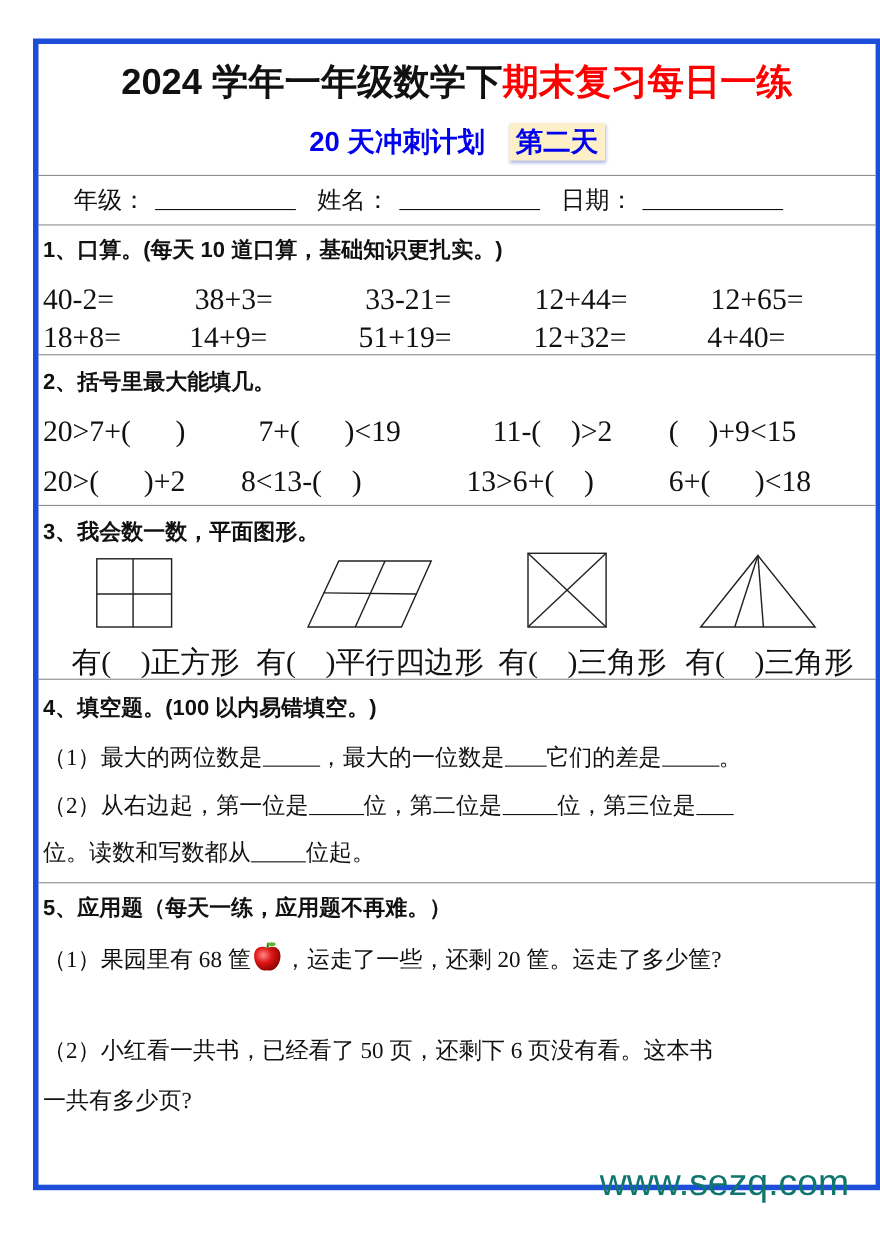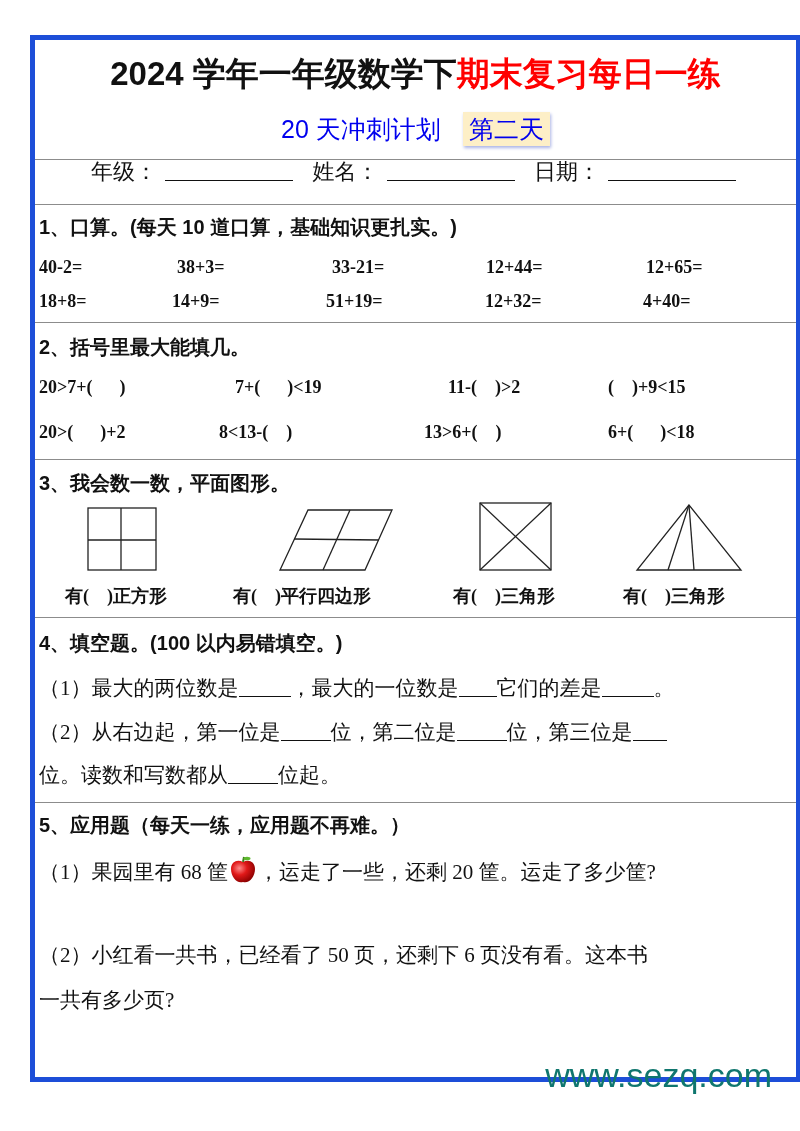--- a/index.html
+++ b/index.html
@@ -6,29 +6,29 @@
   body { width: 800px; height: 1131px; position: relative; overflow: hidden;
          font-family: "Liberation Serif", "DejaVu Serif", serif; color: #111; }
   .sheet { position: absolute; left: 30px; top: 35px; width: 771px; height: 1047px;
            border: 5px solid #1d4ed8; box-sizing: border-box; }
   .sec { position: absolute; left: 0; width: 100%; border-bottom: 1px solid #8c8c8c; box-sizing: border-box; }
   .title { position: absolute; left: 0; width: 100%; top: 12px; text-align: center;
            font-family: "Liberation Sans", "DejaVu Sans", sans-serif; font-weight: bold;
            font-size: 33px; letter-spacing: 0px; white-space: nowrap; }
   .title .red { color: #ff0000; }
   .subtitle { position: absolute; left: 0; width: 100%; top: 72px; text-align: center;
-              font-family: "Liberation Sans", "DejaVu Sans", sans-serif; font-weight: normal;
+              font-family: "Liberation Sans", "DejaVu Sans", sans-serif; font-weight: bold;
               font-size: 25px; color: #0000ee; white-space: nowrap; }
   .subtitle .badge { display: inline-block; margin-left: 22px; padding: 0 6px; background: #fdefc7;
                      box-shadow: 1px 2px 3px #aab4e6; line-height: 34px; }
   .info { position: absolute; top: 126px; left: 32px; font-size: 22px; white-space: nowrap; }
   .info span.blank { display: inline-block; border-bottom: 1.5px solid #111; width: 128px; height: 20px; margin: 0 14px 0 8px; vertical-align: -2px; }
   .head { position: absolute; left: 4px; font-family: "Liberation Sans", "DejaVu Sans", sans-serif;
           font-weight: bold; font-size: 20px; white-space: nowrap; }
-  .cell { position: absolute; font-size: 18px; white-space: nowrap; font-weight: bold; }
+  .cell { position: absolute; font-size: 27px; white-space: nowrap; }
   .line { position: absolute; font-size: 21px; white-space: nowrap; }
   .u { display: inline-block; border-bottom: 1.2px solid #111; height: 18px; vertical-align: -2px; }
   svg.shapes { position: absolute; left: 0; top: 0; }
   .apple { display: inline-block; width: 30px; height: 30px; vertical-align: -6px; }
   .wm { position: absolute; right: 28px; top: 1056px; font-family: "Liberation Sans", "DejaVu Sans", sans-serif;
         font-size: 34px; color: #0f766e; letter-spacing: 0px; }
 </style>
 </head>
 <body>
 
@@ -37,21 +37,21 @@
   <div class="sec" style="top:0; height:120px;">
     <div class="title">
       <span>2024 学年一年级数学下</span><span class="red">期末复习每日一练</span>
     </div>
     <div class="subtitle">
       <span>20 天冲刺计划</span><span class="badge">第二天</span>
     </div>
   </div>
 
   <div class="sec" style="top:120px; height:44px; border-bottom:none;"></div>
-  <div class="info" style="top:117px;margin-left:24px;">
+  <div class="info" style="top:127px;">
     <span>年级：</span><span class="blank"></span>
     <span>姓名：</span><span class="blank"></span>
     <span>日期：</span><span class="blank"></span>
   </div>
 
   <div class="sec" style="top:164px; height:119px; border-top:1px solid #8c8c8c;">
     <div class="head" style="top:9px;">1、口算。(每天 10 道口算，基础知识更扎实。)</div>
     <div class="cell" style="top:52px; left:4px;">40-2=</div>
     <div class="cell" style="top:52px; left:142px;">38+3=</div>
     <div class="cell" style="top:52px; left:297px;">33-21=</div>

